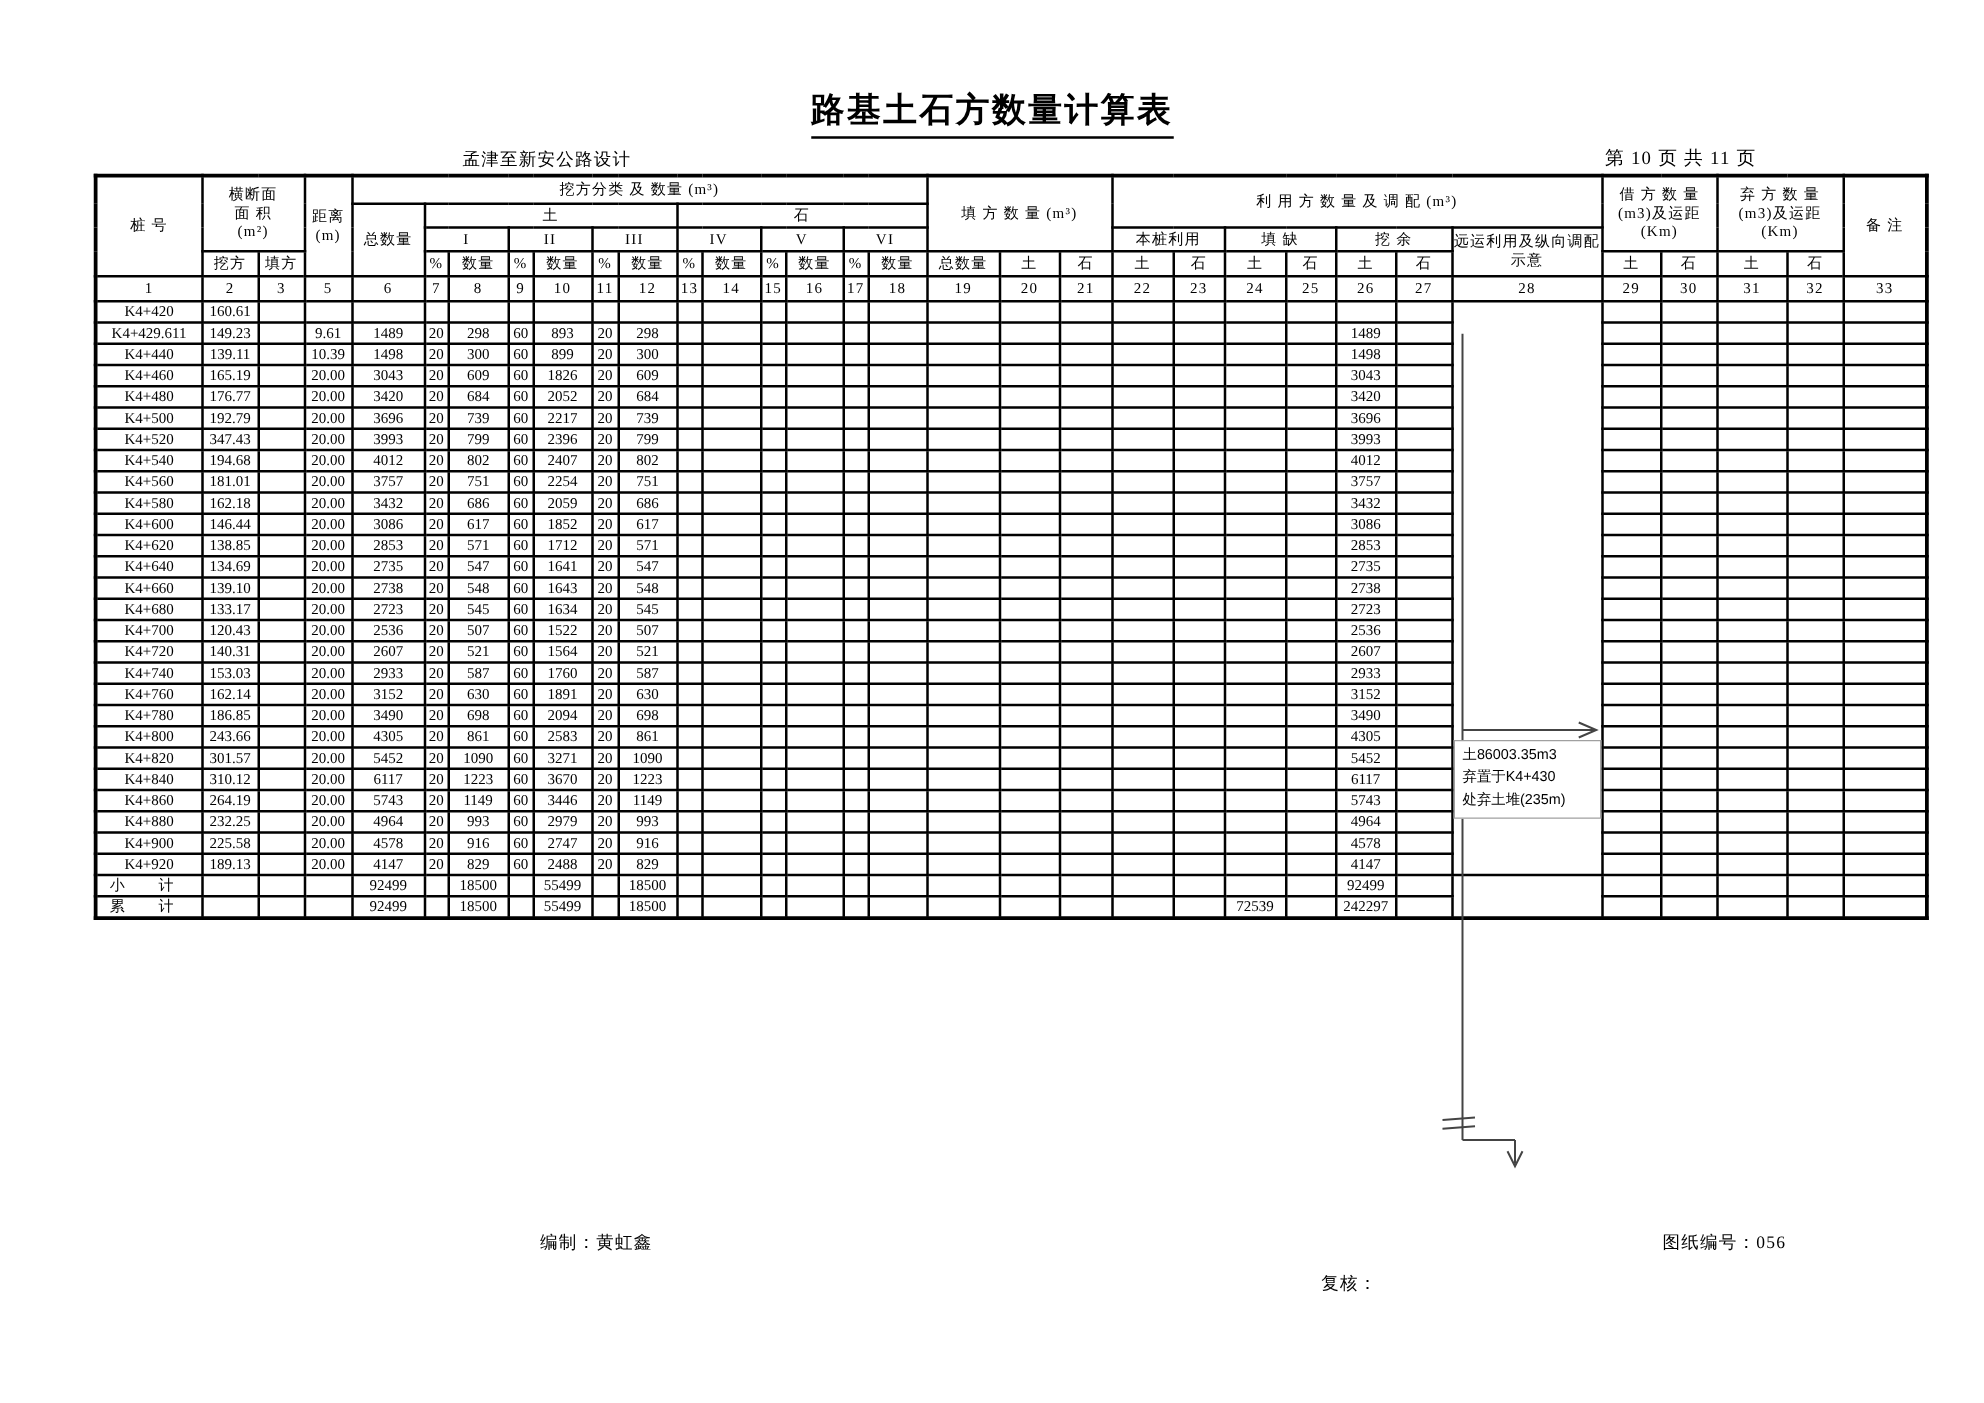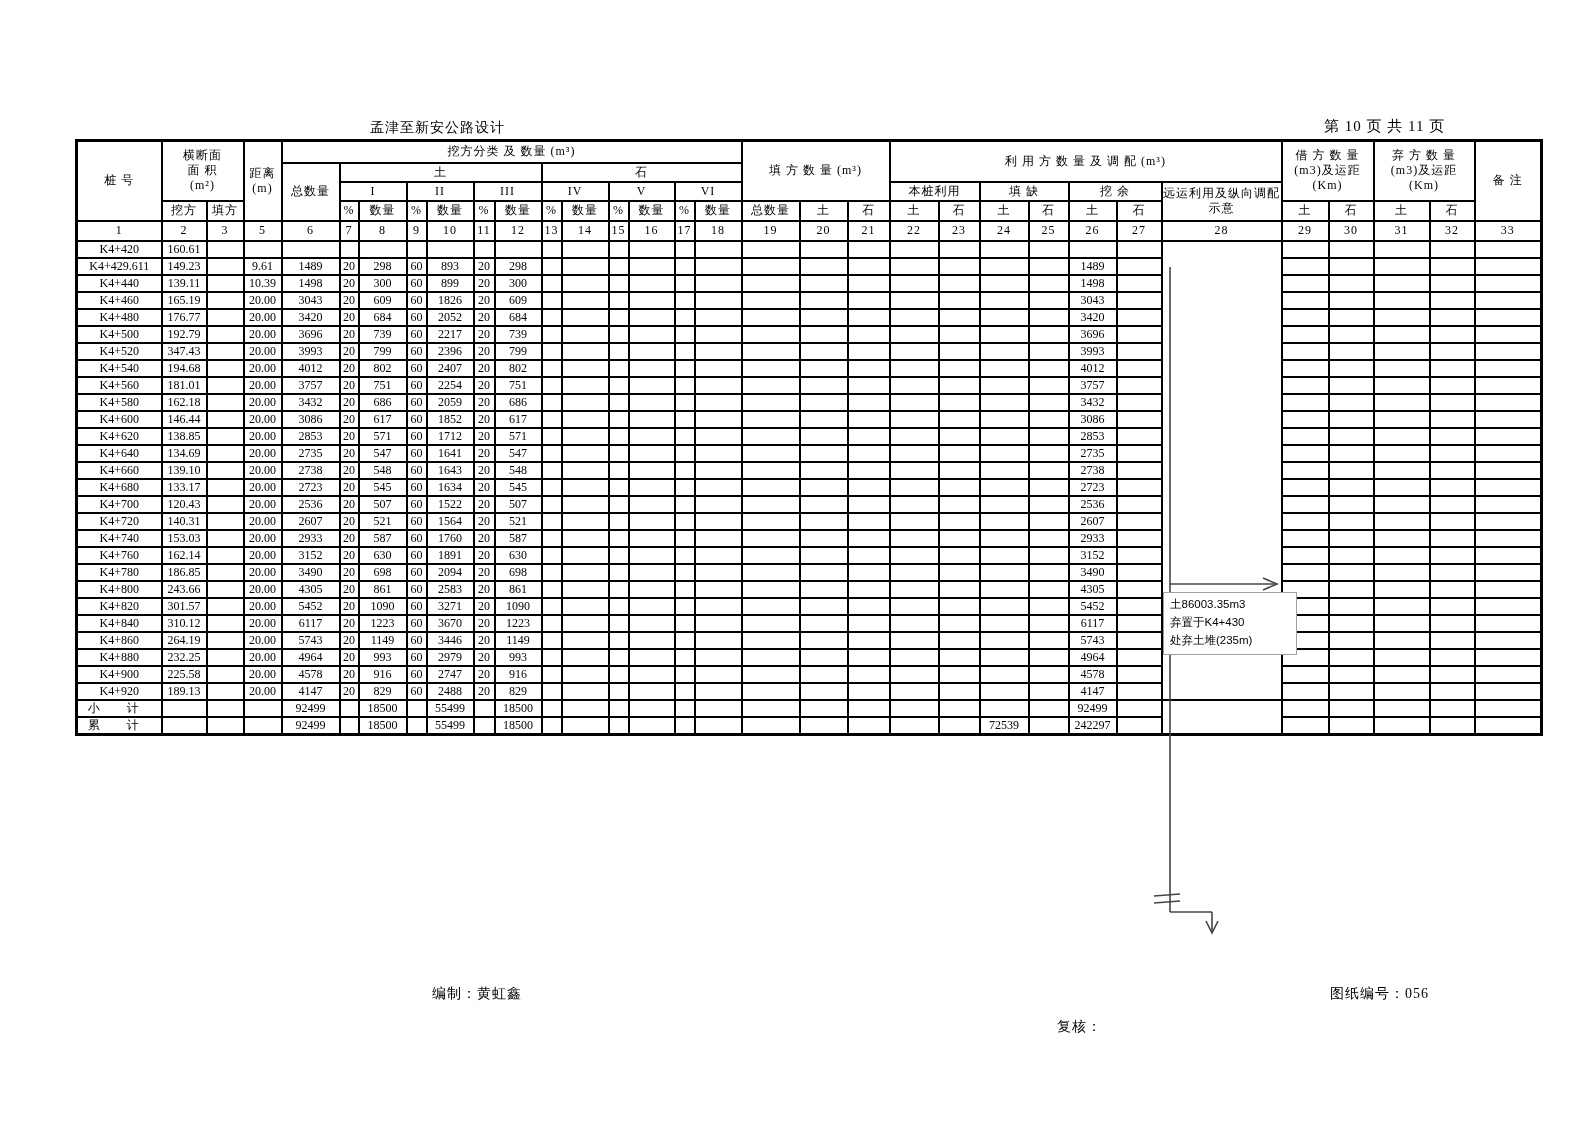--- a/index.html
+++ b/index.html
@@ -3,53 +3,56 @@
 <meta charset="utf-8">
 <style>
   html,body{margin:0;padding:0;background:#fff;}
   #page{position:relative;width:1587px;height:1122px;background:#fff;overflow:hidden;
         font-family:"Liberation Serif","DejaVu Serif",serif;color:#000;}
   #doc-title{position:absolute;top:70px;left:0;width:100%;text-align:center;}
   #doc-title span{display:inline-block;font-size:27px;font-weight:bold;letter-spacing:2px;
         border-bottom:2px solid #000;padding-bottom:3px;}
   .subline{position:absolute;font-size:14px;letter-spacing:1px;}
   #project-name{left:370px;top:119px;}
-  #page-info{left:1324px;top:117px;font-size:15px;}
+  #page-info{left:1284px;top:117px;font-size:15px;}
   
   table.main{position:absolute;left:75px;top:139px;border-collapse:collapse;table-layout:fixed;
         border:3px solid #000;}
   table.main th, table.main td{border:2px solid #000;padding:0;text-align:center;vertical-align:middle;
         font-weight:normal;font-size:12px;line-height:1.25;overflow:hidden;white-space:pre-line;}
   table.main thead th{letter-spacing:1px;}
   th.grp{letter-spacing:3px;}
   tr.hA{height:22px;} tr.hB{height:19px;} tr.hC{height:19px;} tr.hD{height:20px;} tr.hE{height:20px;}
   tbody tr{height:16px;}
   td.station{font-size:12.5px;}
   td.sum-label{letter-spacing:12px;font-size:14px;}
   td.diagram-cell{padding:0;}
   tbody td{font-size:12px;}
   td.pct{font-size:11px;}
   
   #haul-overlay{position:absolute;left:1150px;top:255px;width:140px;height:700px;pointer-events:none;}
   .anno-box{position:absolute;background:#fff;border:1px solid #a0a0a0;
         font-family:"Liberation Sans","DejaVu Sans",sans-serif;font-size:11.5px;line-height:1.55;
-        text-align:left;padding:3px 16px 2px 6px;white-space:pre-line;pointer-events:none;}
+        text-align:left;padding:3px 0 2px 6px;white-space:pre-line;pointer-events:none;}
   #anno-waste{left:1163px;top:592px;width:110px;height:56px;}
   #anno-haul{left:1167px;top:844px;width:98px;height:60px;}
   
   .footline{position:absolute;top:985px;font-size:14px;letter-spacing:1px;}
   #footer-prepared{left:432px;}
   #footer-reviewed{left:1057px;margin-top:33px;}
   #footer-drawing{left:1330px;}
 </style>
 </head>
 <body>
 
 <div id="page">
 
+  <div id="doc-title">
+    <span>路基土石方数量计算表</span>
+  </div>
   <div id="project-name" class="subline">孟津至新安公路设计</div>
   <div id="page-info" class="subline">第 10 页    共 11 页</div>
 
   <table class="main">
     <colgroup id="cols">
         <col style="width: 85px;">
         <col style="width: 45px;">
         <col style="width: 37px;">
         <col style="width: 38px;">
         <col style="width: 58px;">

